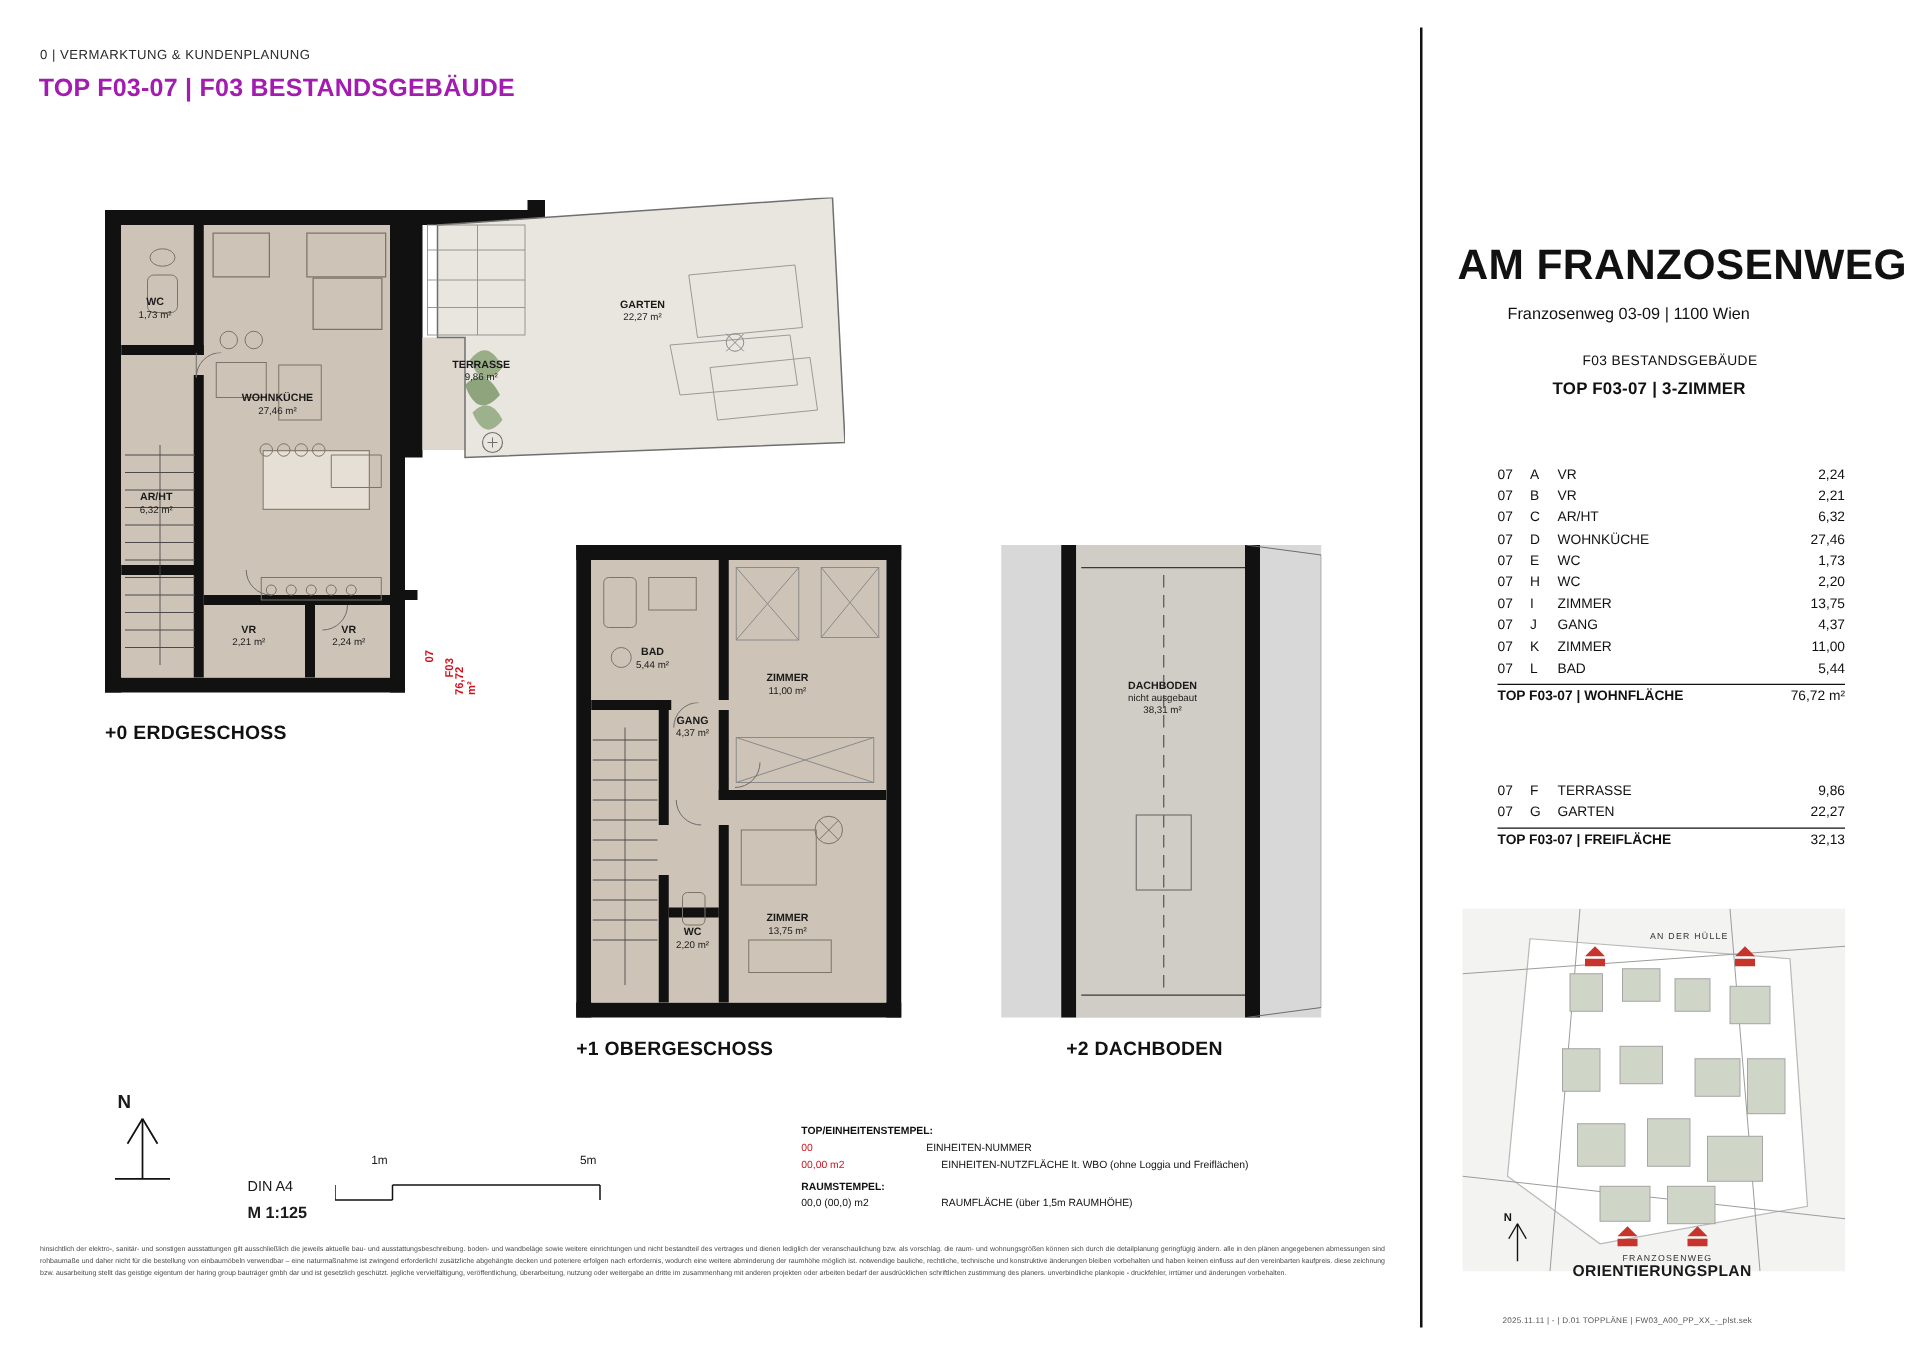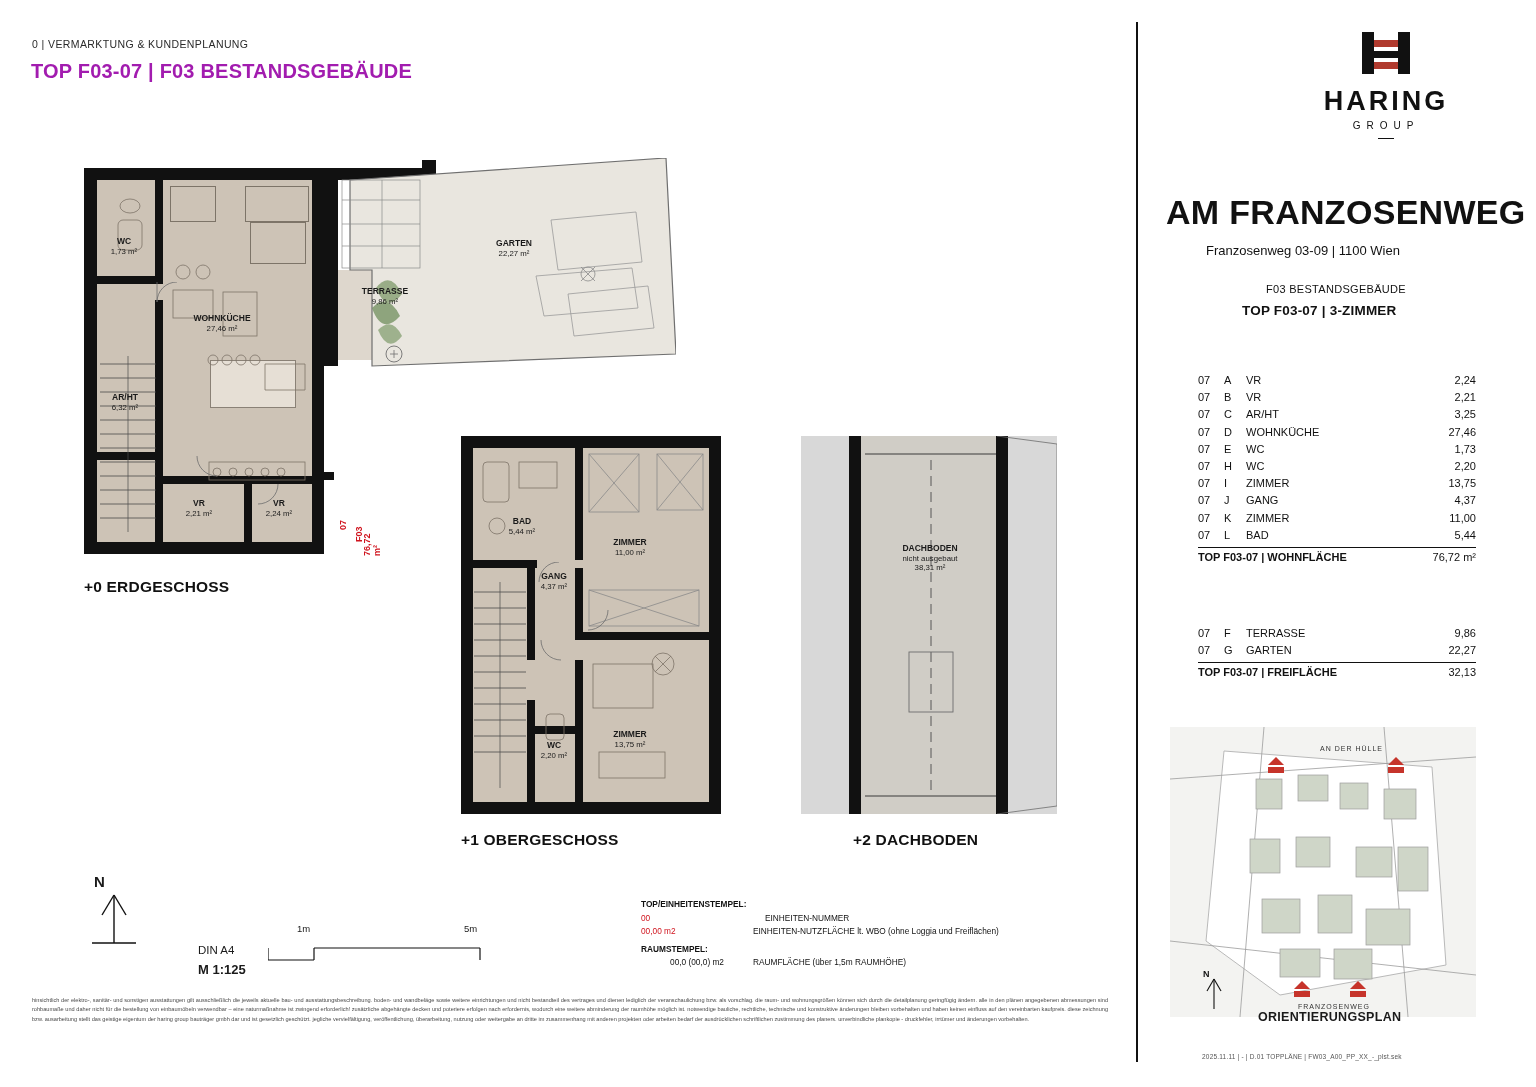--- a/index.html
+++ b/index.html
@@ -343,48 +343,36 @@
       <line x1="0" y1="16" x2="46" y2="16"></line>
       <line x1="46" y1="4" x2="46" y2="16"></line>
       <line x1="46" y1="4" x2="212" y2="4"></line>
       <line x1="212" y1="4" x2="212" y2="16"></line>
     </g>
   </svg>
 
   <div class="legend">
     <div class="bold">TOP/EINHEITENSTEMPEL:</div>
     <div style="display:flex;">
-      <div class="rd" style="width:124px;">00</div>
+      <div class="rd" style="width:100px;">00</div>
       <div>EINHEITEN-NUMMER</div>
     </div>
     <div style="display:flex;">
       <div class="rd" style="width:112px;">00,00 m2</div>
       <div>EINHEITEN-NUTZFLÄCHE lt. WBO (ohne Loggia und Freiflächen)</div>
     </div>
     <div class="bold" style="margin-top:4px;">RAUMSTEMPEL:</div>
     <div style="display:flex;">
-      <div style="width:112px;text-align:center;">00,0 (00,0) m2</div>
+      <div style="width:112px;">00,0 (00,0) m2</div>
       <div>RAUMFLÄCHE (über 1,5m RAUMHÖHE)</div>
     </div>
   </div>
 
   <div class="disclaimer">hinsichtlich der elektro-, sanitär- und sonstigen ausstattungen gilt ausschließlich die jeweils aktuelle bau- und ausstattungsbeschreibung. boden- und wandbeläge sowie weitere einrichtungen und nicht bestandteil des vertrages und dienen lediglich der veranschaulichung bzw. als vorschlag. die raum- und wohnungsgrößen können sich durch die detailplanung geringfügig ändern. alle in den plänen angegebenen abmessungen sind rohbaumaße und daher nicht für die bestellung von einbaumöbeln verwendbar – eine naturmaßnahme ist zwingend erforderlich! zusätzliche abgehängte decken und poteriere erfolgen nach erfordernis, wodurch eine weitere abminderung der raumhöhe möglich ist. notwendige bauliche, rechtliche, technische und konstruktive änderungen bleiben vorbehalten und haben keinen einfluss auf den vereinbarten kaufpreis. diese zeichnung bzw. ausarbeitung stellt das geistige eigentum der haring group bauträger gmbh dar und ist gesetzlich geschützt. jegliche vervielfältigung, veröffentlichung, überarbeitung, nutzung oder weitergabe an dritte im zusammenhang mit anderen projekten oder arbeiten bedarf der ausdrücklichen schriftlichen zustimmung des planers. unverbindliche plankopie - druckfehler, irrtümer und änderungen vorbehalten.</div>
 
-  <div class="brand">
-    <svg width="56" height="46" style="display:block;margin:0 auto 10px;">
-      <rect x="4" y="2" width="12" height="42" fill="#111"></rect>
-      <rect x="40" y="2" width="12" height="42" fill="#111"></rect>
-      <rect x="16" y="10" width="24" height="7" fill="#b03a2e"></rect>
-      <rect x="16" y="21" width="24" height="7" fill="#111"></rect>
-      <rect x="16" y="32" width="24" height="7" fill="#b03a2e"></rect>
-    </svg>
-    <div class="brand-name">HARING</div>
-    <div class="brand-sub">GROUP</div>
-    <div class="brand-rule"></div>
-  </div>
 
   <div class="proj-title">AM FRANZOSENWEG</div>
   <div class="proj-addr">Franzosenweg 03-09 | 1100 Wien</div>
   <div class="proj-l1">F03 BESTANDSGEBÄUDE</div>
   <div class="proj-l2">TOP F03-07 | 3-ZIMMER</div>
 
   <div class="tbl">
     <div class="trow">
         <div class="t-no">07</div>
         <div class="t-k">A</div>
@@ -394,21 +382,21 @@
     <div class="trow">
         <div class="t-no">07</div>
         <div class="t-k">B</div>
         <div class="t-n">VR</div>
         <div class="t-v">2,21</div>
       </div>
     <div class="trow">
         <div class="t-no">07</div>
         <div class="t-k">C</div>
         <div class="t-n">AR/HT</div>
-        <div class="t-v">3,25</div>
+        <div class="t-v">6,32</div>
       </div>
     <div class="trow">
         <div class="t-no">07</div>
         <div class="t-k">D</div>
         <div class="t-n">WOHNKÜCHE</div>
         <div class="t-v">27,46</div>
       </div>
     <div class="trow">
         <div class="t-no">07</div>
         <div class="t-k">E</div>

